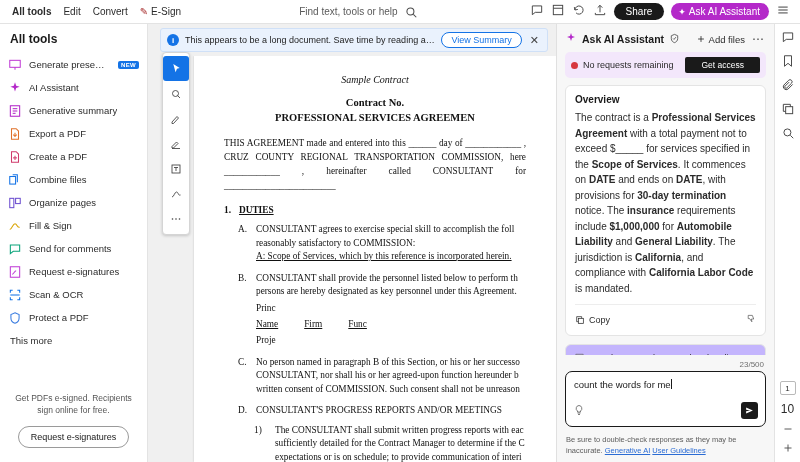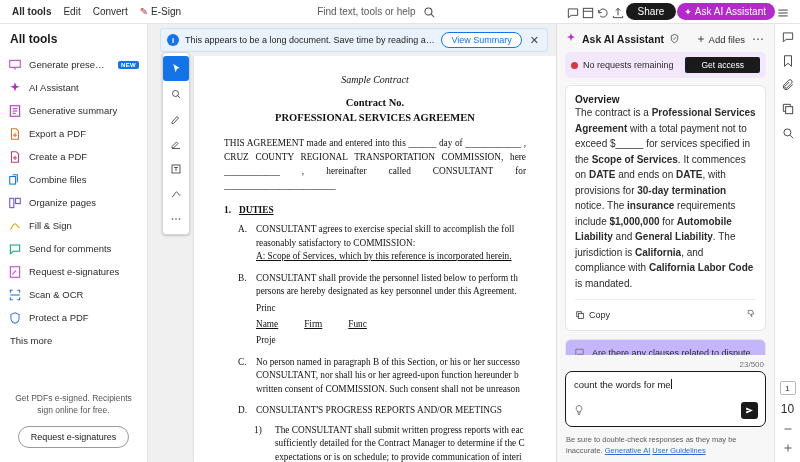--- a/index.html
+++ b/index.html
@@ -40,22 +40,22 @@
   .topbar-center {
     flex: 1;
     display: flex;
     justify-content: center;
     align-items: center;
     gap: 6px;
   }
   .find-text { font-size: 10px; color: #5a5a5a; white-space: nowrap; }
   .topbar-right {
     display: flex;
-    align-items: flex-end;
-    gap: 1px;
+    align-items: flex-start;
+    gap: 7px;
     padding-right: 4px;
   }
   .ticon { width: 14px; height: 14px; display: block; color: #4a4a4a; }
   .btn-share {
     background: #1a1a1a;
     color: #fff;
     font-size: 10px;
     border-radius: 11px;
     padding: 3px 12px;
     white-space: nowrap;
@@ -337,21 +337,21 @@
     overflow: hidden;
     padding: 0 8px;
     min-height: 0;
   }
   .card {
     background: #fff;
     border: 1px solid #e4e4e4;
     border-radius: 6px;
     padding: 8px 9px 6px 9px;
   }
-  .card-title { font-size: 10px; font-weight: bold; color: #1a1a1a; }
+  .card-title { font-size: 10px; font-weight: bold; margin-bottom: 5px; color: #1a1a1a; }
   .card-body { font-size: 10px; line-height: 1.55; color: #2b2b2b; }
   .card-body b { font-weight: bold; }
   .card-actions {
     display: flex; align-items: center;
     gap: 5px; margin-top: 8px;
     border-top: 1px solid #ededed;
     padding-top: 6px;
   }
   .copy-btn {
     display: flex; align-items: center; gap: 4px;

